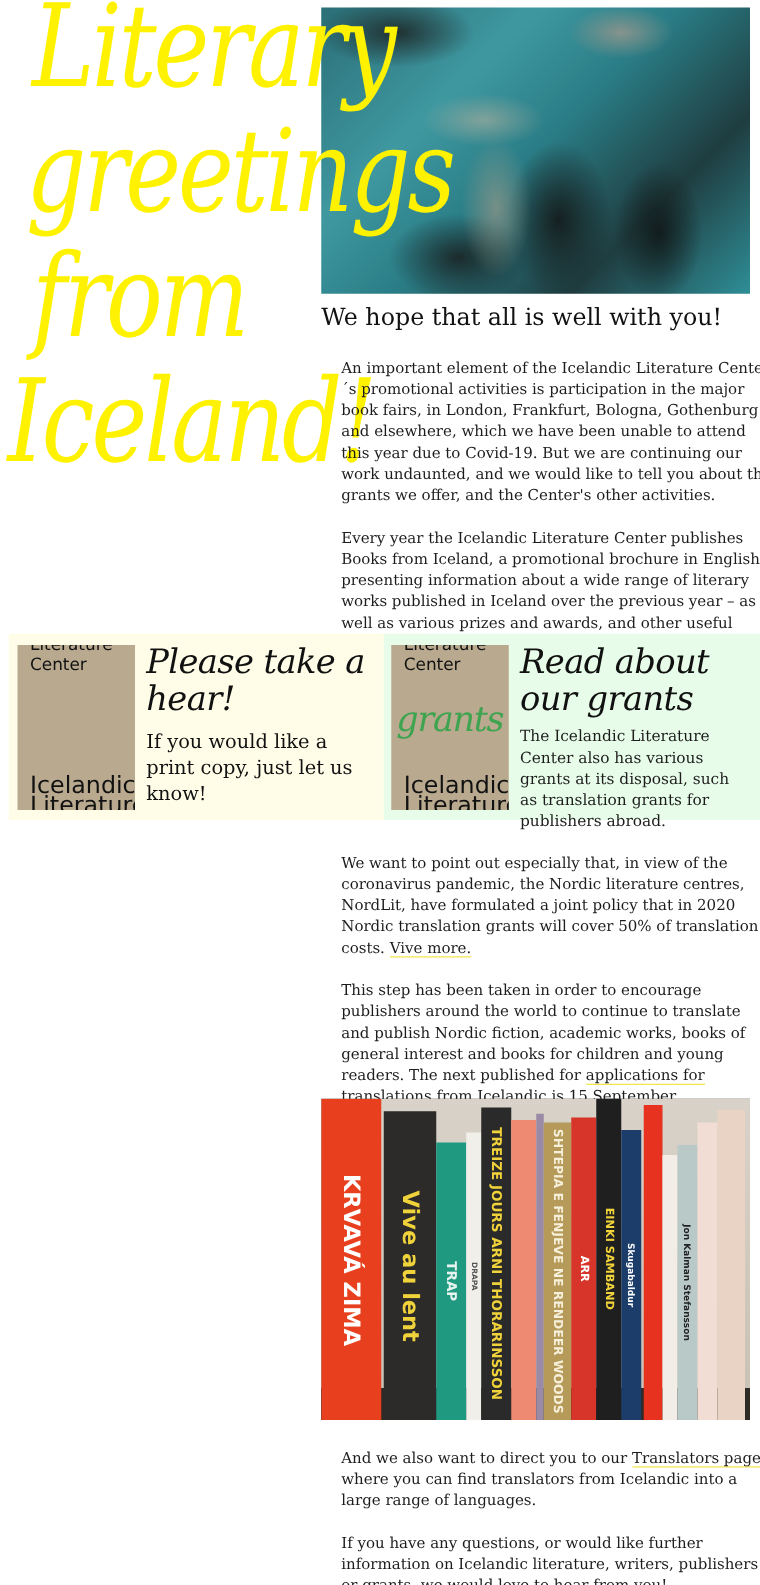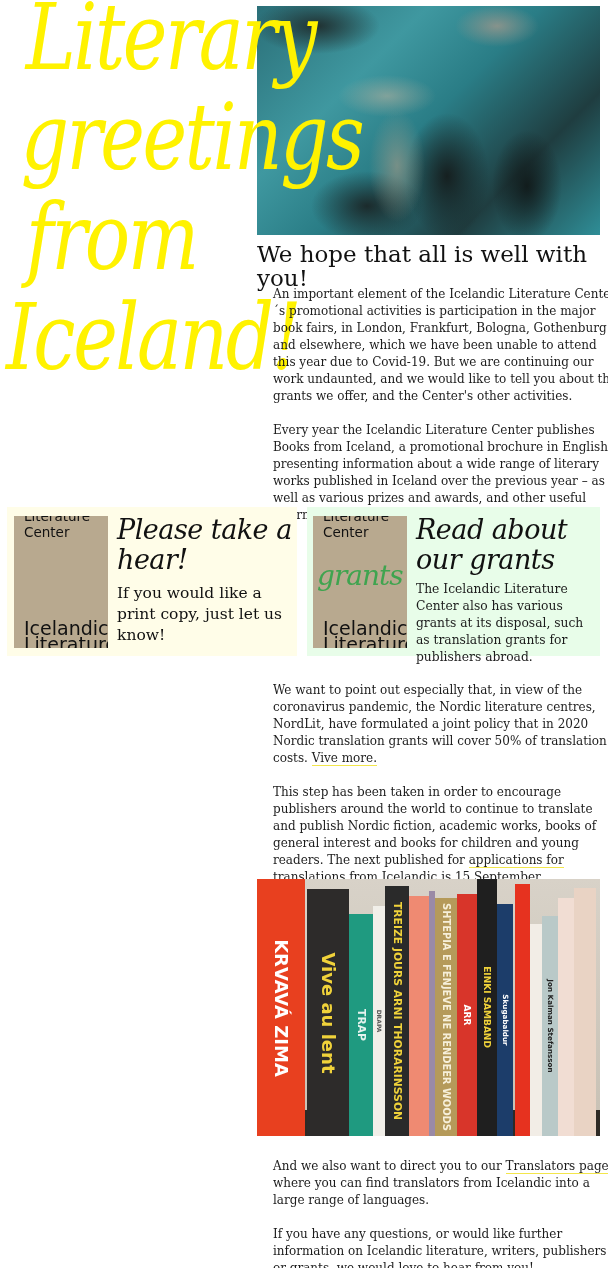--- a/index.html
+++ b/index.html
@@ -25,35 +25,35 @@
     font-size: 92px; line-height: 100px; color: #fff200; letter-spacing: -3px;
     transform: scaleX(0.82); transform-origin: left top; pointer-events: none; }
   .title span { display: block; white-space: nowrap; }
   .title .l1 { padding-left: 24px; }
   .title .l2 { padding-left: 18px; }
   .title .l3 { padding-left: 24px; }
   .title .l4 { padding-left: 0px; }
 
   .col { position: absolute; left: 257px; width: 345px; z-index: 3; }
 
-  .subhead { top: 242px; margin: 0; font-size: 23px; line-height: 24px; font-weight: normal; color: #111; }
+  .subhead { top: 242px; margin: 0; font-size: 19px; line-height: 24px; font-weight: normal; color: #111; }
 
   p.body { margin: 16px; font-size: 12px; line-height: 17px; color: #1c1c1c; }
 
   .p1 { top: 270px; }
   .p2 { top: 406px; }
   .p3 { top: 666px; }
   .p4 { top: 768px; }
   .p5 { top: 1142px; }
   .p6 { top: 1210px; }
 
   a.ulink { color: inherit; text-decoration: none; border-bottom: 1.5px solid #f3e64a; }
 
   
-  .card { position: absolute; top: 507px; height: 149px; z-index: 3; display: flex; }
+  .card { position: absolute; top: 507px; height: 149px; z-index: 3; display: flex; padding-left: 45px; }
   .card-left { left: 7px; width: 290px; background: #fffde8; }
   .card-right { left: 307px; width: 293px; background: #e8fde9; }
 
   .cover { position: absolute; top: 9px; width: 94px; height: 132px; background: #b8a98f; overflow: hidden;
            font-family: "DejaVu Sans", "Liberation Sans", sans-serif; }
   .card-left .cover { left: 7px; }
   .card-right .cover { left: 6px; }
   .cover .c-top { position: absolute; left: 10px; top: -8px; font-size: 13.5px; line-height: 16px; color: #111; }
   .cover .c-bot { position: absolute; left: 10px; top: 104px; font-size: 19px; line-height: 16px; color: #111; }
   .cover .c-mid { position: absolute; left: 6px; top: 16px; font-family: "DejaVu Serif", "Liberation Serif", serif;

